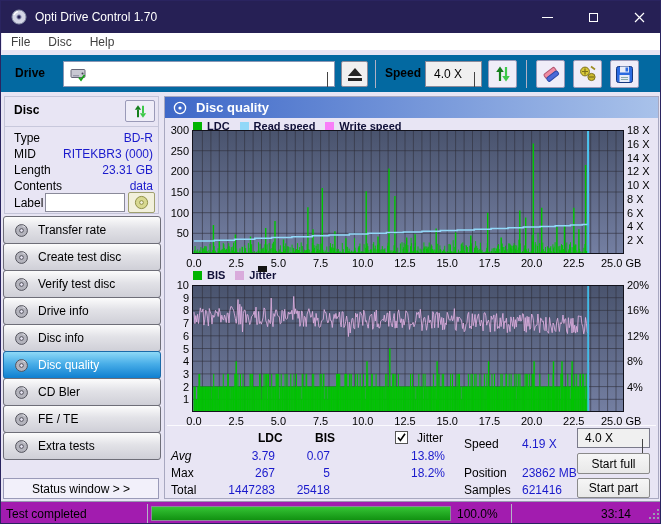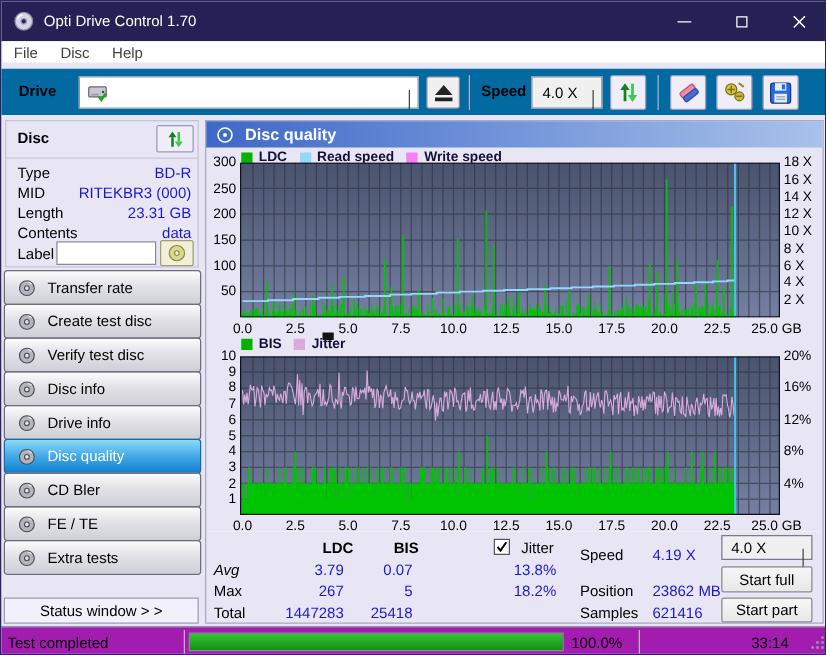--- a/index.html
+++ b/index.html
@@ -224,29 +224,29 @@
             <path d="M12 4.5 a5 5 0 0 0-3-1.5" stroke="#e8e8ee" fill="none"></path>
           </svg>
           <span>Verify test disc</span>
         </div>
         <div class="side-btn">
           <svg width="15" height="15" viewBox="0 0 16 16">
             <circle cx="8" cy="8" r="6.3" fill="#b4b4bd" stroke="#4d4d56"></circle>
             <circle cx="8" cy="8" r="2" fill="#e8e5f4" stroke="#4d4d56"></circle>
             <path d="M12 4.5 a5 5 0 0 0-3-1.5" stroke="#e8e8ee" fill="none"></path>
           </svg>
+          <span>Drive info</span>
+        </div>
+        <div class="side-btn">
+          <svg width="15" height="15" viewBox="0 0 16 16">
+            <circle cx="8" cy="8" r="6.3" fill="#b4b4bd" stroke="#4d4d56"></circle>
+            <circle cx="8" cy="8" r="2" fill="#e8e5f4" stroke="#4d4d56"></circle>
+            <path d="M12 4.5 a5 5 0 0 0-3-1.5" stroke="#e8e8ee" fill="none"></path>
+          </svg>
           <span>Disc info</span>
-        </div>
-        <div class="side-btn">
-          <svg width="15" height="15" viewBox="0 0 16 16">
-            <circle cx="8" cy="8" r="6.3" fill="#b4b4bd" stroke="#4d4d56"></circle>
-            <circle cx="8" cy="8" r="2" fill="#e8e5f4" stroke="#4d4d56"></circle>
-            <path d="M12 4.5 a5 5 0 0 0-3-1.5" stroke="#e8e8ee" fill="none"></path>
-          </svg>
-          <span>Drive info</span>
         </div>
         <div class="side-btn selected">
           <svg width="15" height="15" viewBox="0 0 16 16">
             <circle cx="8" cy="8" r="6.3" fill="#b4b4bd" stroke="#4d4d56"></circle>
             <circle cx="8" cy="8" r="2" fill="#e8e5f4" stroke="#4d4d56"></circle>
             <path d="M12 4.5 a5 5 0 0 0-3-1.5" stroke="#e8e8ee" fill="none"></path>
           </svg>
           <span>Disc quality</span>
         </div>
         <div class="side-btn">

